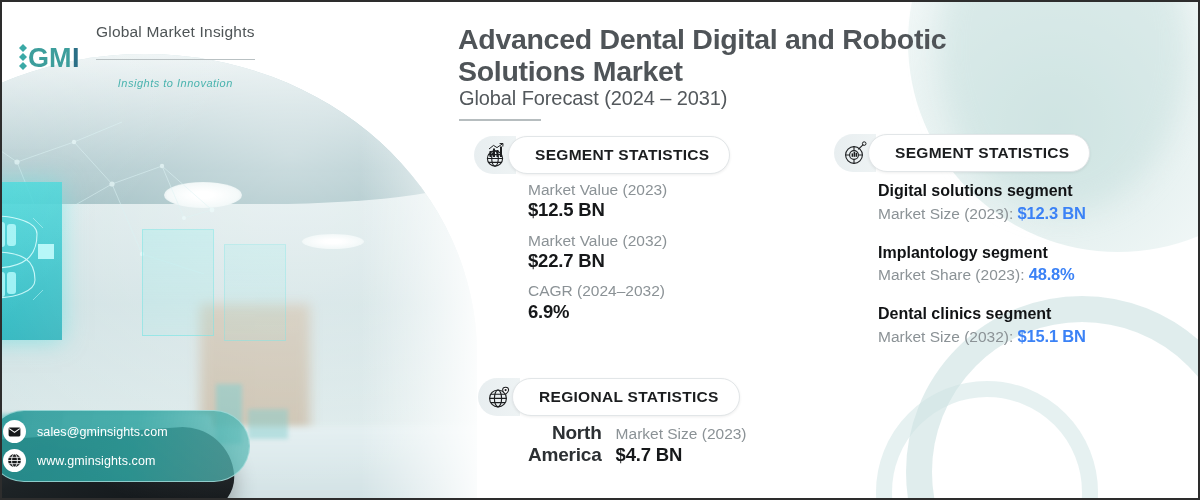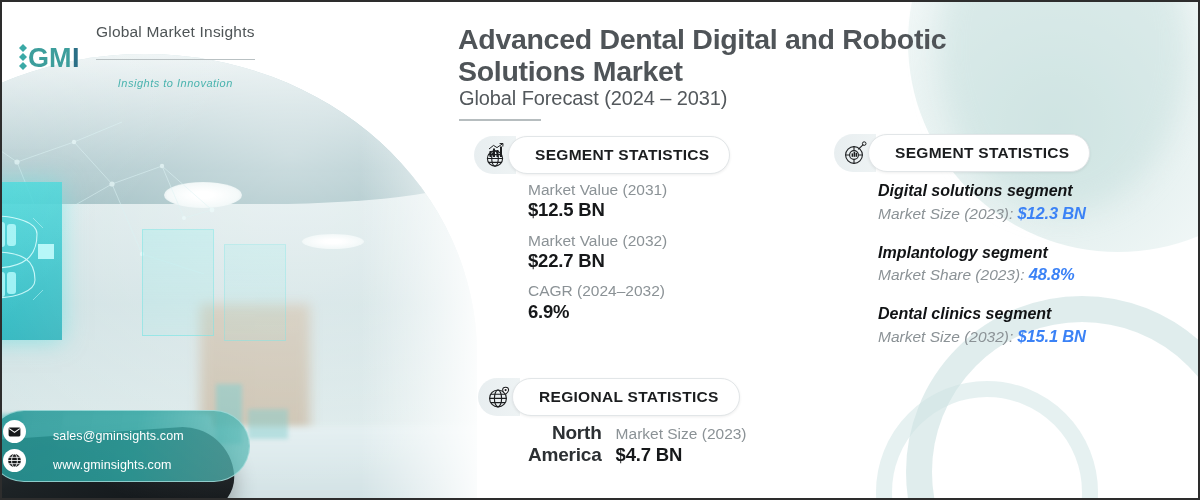--- a/index.html
+++ b/index.html
@@ -231,22 +231,22 @@
     border: 1px solid rgba(175,226,224,.75);
     display: flex;
     flex-direction: column;
     justify-content: center;
     gap: 6px;
     padding-left: 14px;
     box-sizing: border-box;
   }
   .contact-row {
     display: flex;
-    align-items: flex-end;
-    gap: 27px;
+    align-items: center;
+    gap: 11px;
   }
   .contact-badge {
     width: 23px; height: 23px;
     border-radius: 50%;
     background: #ffffff;
     display: flex;
     align-items: center;
     justify-content: center;
     flex: 0 0 auto;
   }
@@ -372,21 +372,21 @@
   }
   .ms-value {
     font-size: 18.5px;
     font-weight: bold;
     color: #16181a;
     line-height: 1.2;
     letter-spacing: -.2px;
   }
 
   
-  .segment-block { position: absolute; left: 420px; top: 178px; font-style: italic; }
+  .segment-block { position: absolute; left: 420px; top: 178px; }
   .seg-item { margin-bottom: 17px; }
   .seg-name {
     font-size: 16px;
     font-weight: bold;
     color: #111315;
     line-height: 1.35;
     white-space: nowrap;
   }
   .seg-metric {
     font-size: 15.5px;
@@ -586,21 +586,21 @@
           <path d="M17.6 1.6 L21 1.5 L20.8 4.6" stroke="#1c1e20" stroke-width="1" fill="none"></path>
         </svg>
       </span>
       <span class="sec-pill">
         <span class="sec-pill-label">SEGMENT STATISTICS</span>
       </span>
     </div>
 
     <div class="market-block">
       <div class="ms-item">
-        <div class="ms-label">Market Value (2031)</div>
+        <div class="ms-label">Market Value (2023)</div>
         <div class="ms-value">$12.5 BN</div>
       </div>
       <div class="ms-item">
         <div class="ms-label">Market Value (2032)</div>
         <div class="ms-value">$22.7 BN</div>
       </div>
       <div class="ms-item">
         <div class="ms-label">CAGR (2024–2032)</div>
         <div class="ms-value">6.9%</div>
       </div>

